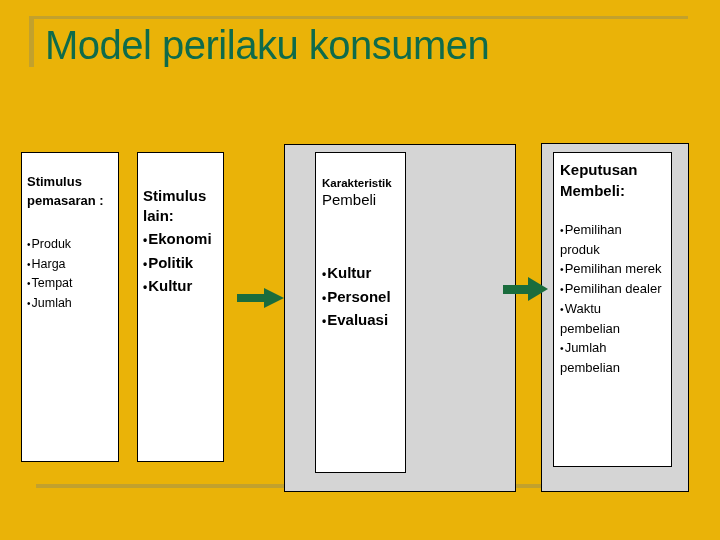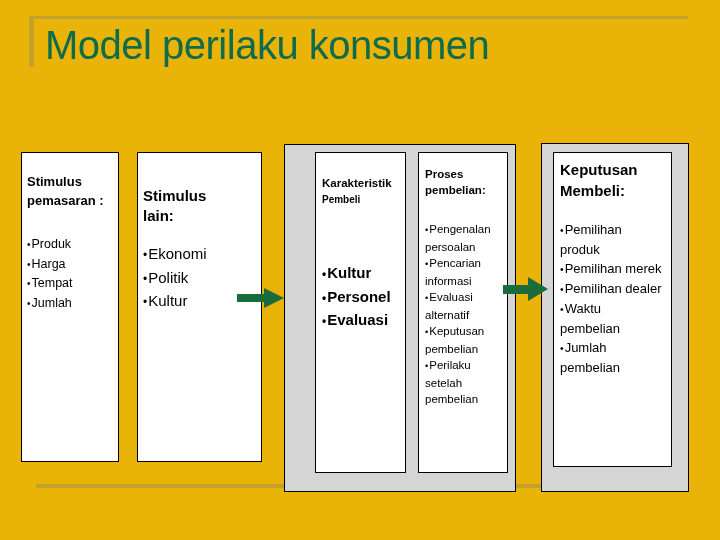--- a/index.html
+++ b/index.html
@@ -36,31 +36,31 @@
 
   .li { white-space: normal; }
   .li::before { content: "\2022"; font-size: 0.8em; margin-right: 1px; }
 
   
   #box-pemasaran { left: 21px; top: 152px; width: 98px; height: 310px; padding: 19px 4px 0 5px; }
   #box-pemasaran .hd { font-size: 13px; font-weight: 700; line-height: 19px; }
   #box-pemasaran .list { margin-top: 25px; font-size: 12.5px; line-height: 19.5px; }
 
   
-  #box-lain { left: 137px; top: 152px; width: 125px; height: 310px; padding: 33px 4px 0 5px; }
+  #box-lain { left: 137px; top: 152px; width: 87px; height: 310px; padding: 33px 4px 0 5px; }
   #box-lain .hd { font-size: 15px; font-weight: 700; line-height: 20px; max-width: 72px; }
-  #box-lain .list { margin-top: 17px; font-size: 15px; font-weight: 400; line-height: 21.5px; }
+  #box-lain .list { margin-top: 2px; font-size: 15px; font-weight: 700; line-height: 21.5px; }
 
   
   #panel-mid { left: 284px; top: 144px; width: 232px; height: 348px; }
 
   
   #box-karakteristik { left: 315px; top: 152px; width: 91px; height: 321px; padding: 23px 0 0 6px; }
   #box-karakteristik .hd1 { font-size: 11.5px; font-weight: 700; line-height: 15px; }
-  #box-karakteristik .hd2 { font-size: 10px; font-weight: 700; line-height: 18px; }
+  #box-karakteristik .hd2 { font-size: 15px; font-weight: 400; line-height: 18px; }
   #box-karakteristik .list { margin-top: 53px; font-size: 15px; font-weight: 700; line-height: 21.5px; }
 
   
   #box-proses { left: 418px; top: 152px; width: 90px; height: 321px; padding: 14px 4px 0 6px; }
   #box-proses .hd { font-size: 11.5px; font-weight: 700; line-height: 15.5px; max-width: 62px; }
   #box-proses .list { margin-top: 23px; font-size: 11.5px; line-height: 16.5px; }
 
   
   #panel-right { left: 541px; top: 143px; width: 148px; height: 349px; }
 
@@ -125,30 +125,20 @@
   <div id="box-karakteristik" class="wbox">
     <div class="hd1">Karakteristik</div>
     <div class="hd2">Pembeli</div>
     <div class="list">
         <div class="li">Kultur</div>
         <div class="li">Personel</div>
         <div class="li">Evaluasi</div>
       </div>
   </div>
 
-  <div id="box-proses" class="wbox">
-    <div class="hd">Proses pembelian:</div>
-    <div class="list">
-        <div class="li">Pengenalan persoalan</div>
-        <div class="li">Pencarian informasi</div>
-        <div class="li">Evaluasi alternatif</div>
-        <div class="li">Keputusan pembelian</div>
-        <div class="li">Perilaku setelah pembelian</div>
-      </div>
-  </div>
 
   <div id="arrow-2" class="arrow">
     <div class="shaft"></div>
     <div class="head"></div>
   </div>
 
   <div id="panel-right" class="gpanel"></div>
 
   <div id="box-keputusan" class="wbox">
     <div class="hd">Keputusan Membeli:</div>

